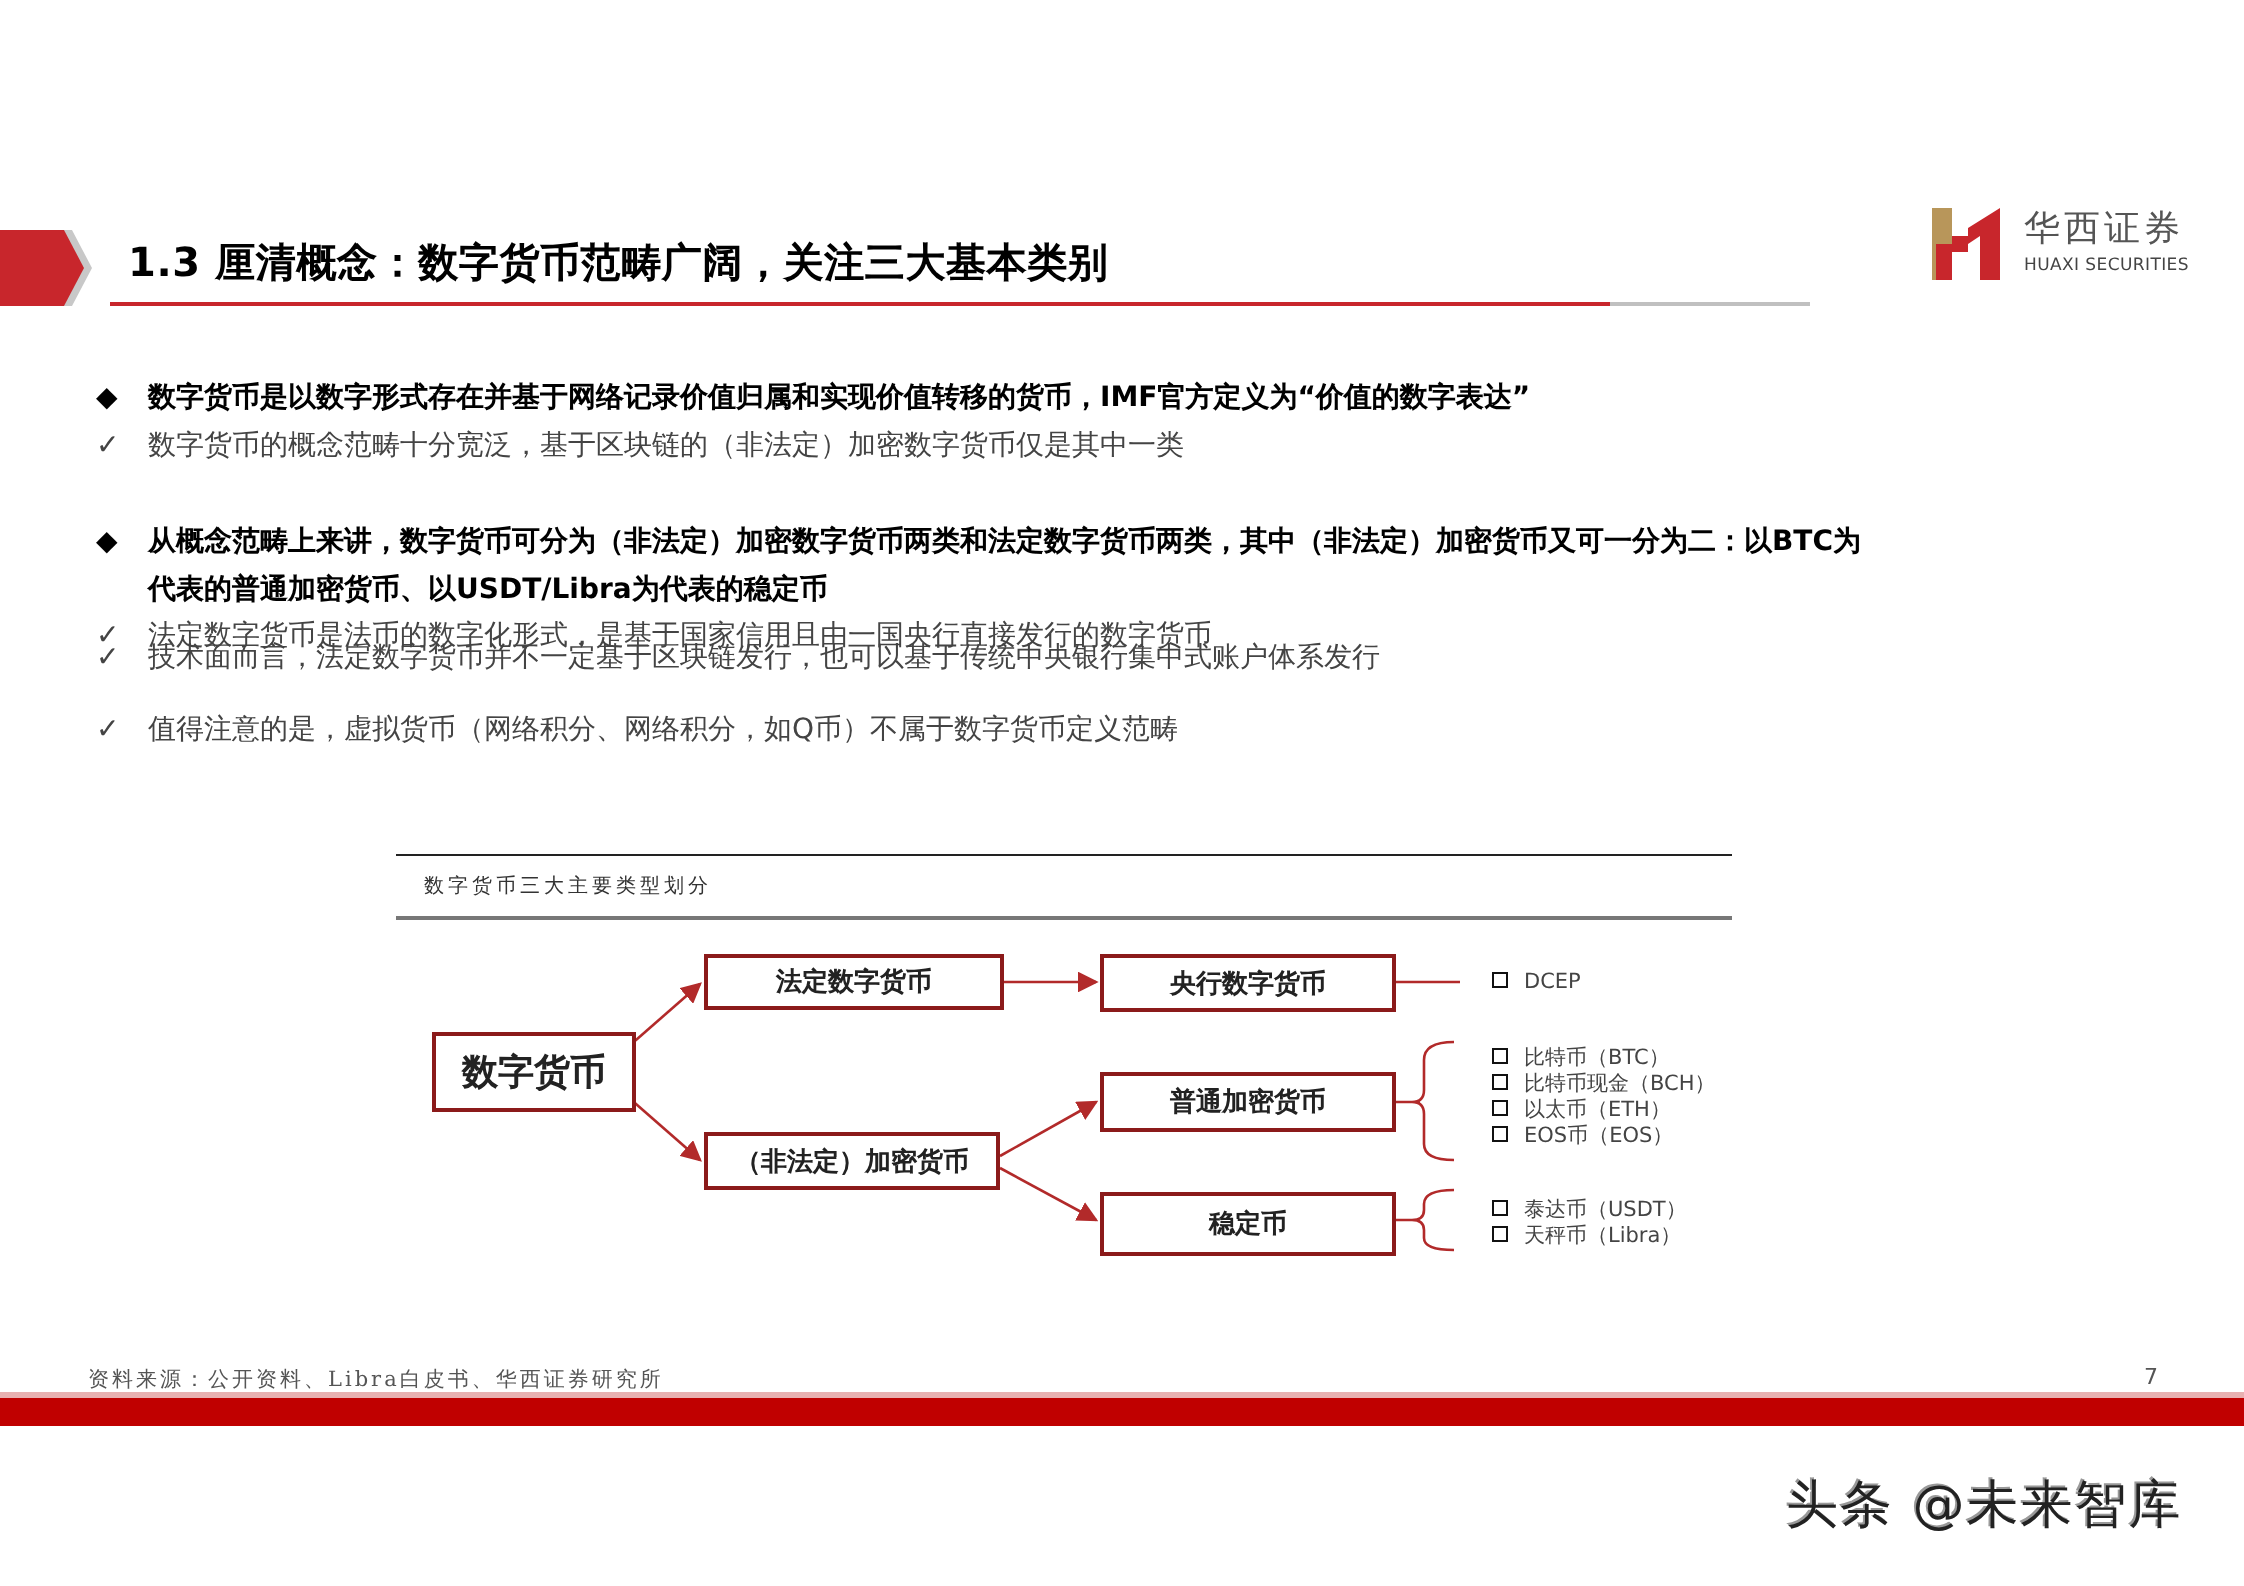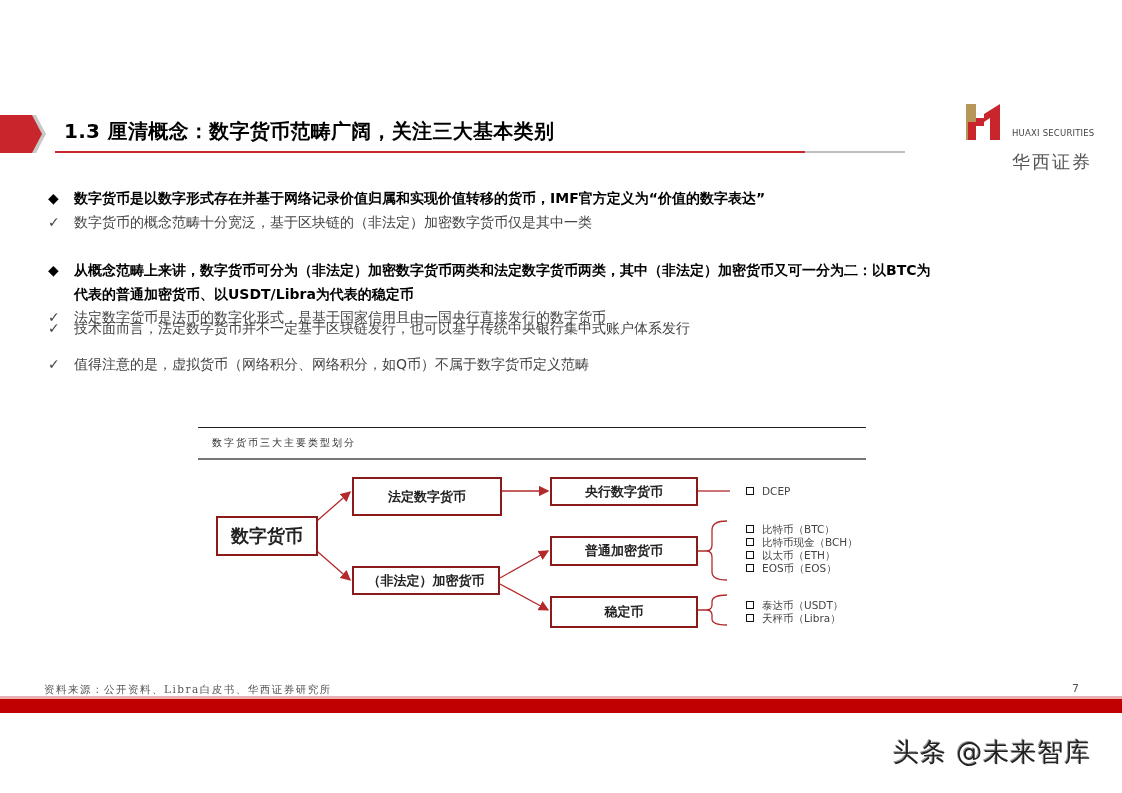--- a/index.html
+++ b/index.html
@@ -6,21 +6,21 @@
   body { width:1122px; height:793px; position:relative; background:#ffffff; overflow:hidden;
          font-family:"DejaVu Sans","Liberation Sans",sans-serif; color:#000; }
   .abs { position:absolute; }
 
   
   .tab-red { left:0; top:115px; width:36px; height:38px; background:#c8262c; }
   .tab-chev { left:24px; top:115px; width:22px; height:38px; }
   .title { left:64px; top:118px; font-size:20px; font-weight:bold; color:#000; white-space:nowrap; letter-spacing:0.3px; }
   .title-line-red { left:55px; top:151px; width:750px; height:2px; background:#c8262c; }
   .title-line-grey { left:805px; top:151px; width:100px; height:2px; background:#c0c0c0; }
-  .logo-cn { left:1012px; top:102px; font-family:Liberation Serif, serif; font-size:18px; color:#555; letter-spacing:2px; white-space:nowrap;margin-top:48px; }
+  .logo-cn { left:1012px; top:102px; font-family:Liberation Serif, serif; font-size:18px; color:#555; letter-spacing:2px; white-space:nowrap; }
   .logo-en { left:1012px; top:128px; font-size:8.5px; color:#444; white-space:nowrap; letter-spacing:0.2px; }
 
   
   .line { left:48px; font-size:14px; white-space:nowrap; }
   .line .mk { display:inline-block; width:26px; }
   .b { font-weight:bold; color:#000; }
   .n { color:#444; }
 
   
   .cap-top { left:198px; top:427px; width:668px; height:1px; background:#222; }
@@ -103,21 +103,21 @@
     <line x1="500" y1="584" x2="548" y2="610" marker-end="url(#ah)"></line>
     <line x1="698" y1="491" x2="730" y2="491"></line>
 
     <path d="M698,551 L710,551 M727,521 Q712,521 712,530 L712,545 Q712,551 706,551 Q712,551 712,557 L712,572 Q712,580 727,580"></path>
 
     <path d="M698,610 L710,610 M727,595 Q712,595 712,602 L712,605 Q712,610 706,610 Q712,610 712,615 L712,619 Q712,625 727,625"></path>
   </g>
 </svg>
 
 <div class="node" style="left:200px;top:516px;width:102px;height:40px;font-size:18px;margin-left:16px;">数字货币</div>
-<div class="node" style="left:352px;top:477px;width:150px;height:39px;font-size:13px;">法定数字货币</div>
+<div class="node" style="left:352px;top:477px;width:150px;height:28px;font-size:13px;">法定数字货币</div>
 <div class="node" style="left:352px;top:566px;width:148px;height:29px;font-size:13px;font-family:Liberation Mono, monospace;">（非法定）加密货币</div>
 <div class="node" style="left:550px;top:477px;width:148px;height:29px;font-size:13px;">央行数字货币</div>
 <div class="node" style="left:550px;top:536px;width:148px;height:30px;font-size:13px;">普通加密货币</div>
 <div class="node" style="left:550px;top:596px;width:148px;height:32px;font-size:13px;">稳定币</div>
 
 <div class="leaf" style="left:746px;top:485px;"><span class="sq"></span><span>DCEP</span></div>
 
 <div class="leaf" style="left:746px;top:523px;"><span class="sq"></span><span>比特币（BTC）</span></div>
 <div class="leaf" style="left:746px;top:536px;"><span class="sq"></span><span>比特币现金（BCH）</span></div>
 <div class="leaf" style="left:746px;top:549px;"><span class="sq"></span><span>以太币（ETH）</span></div>

